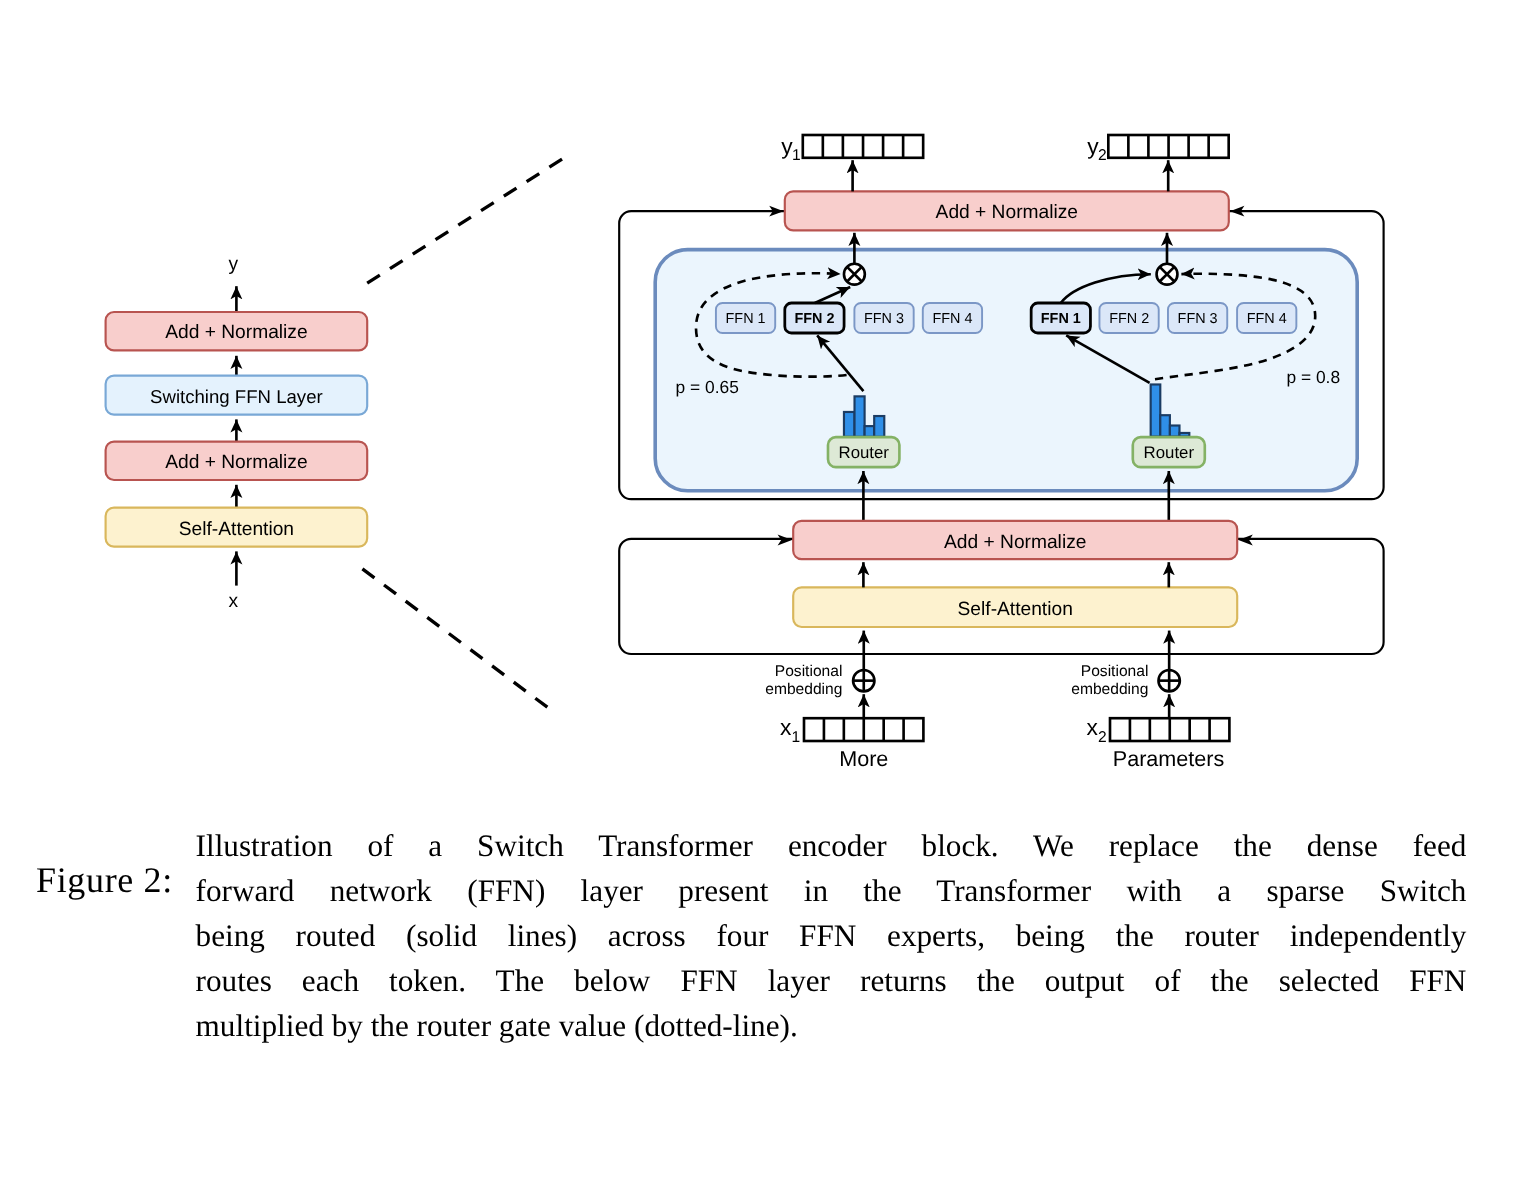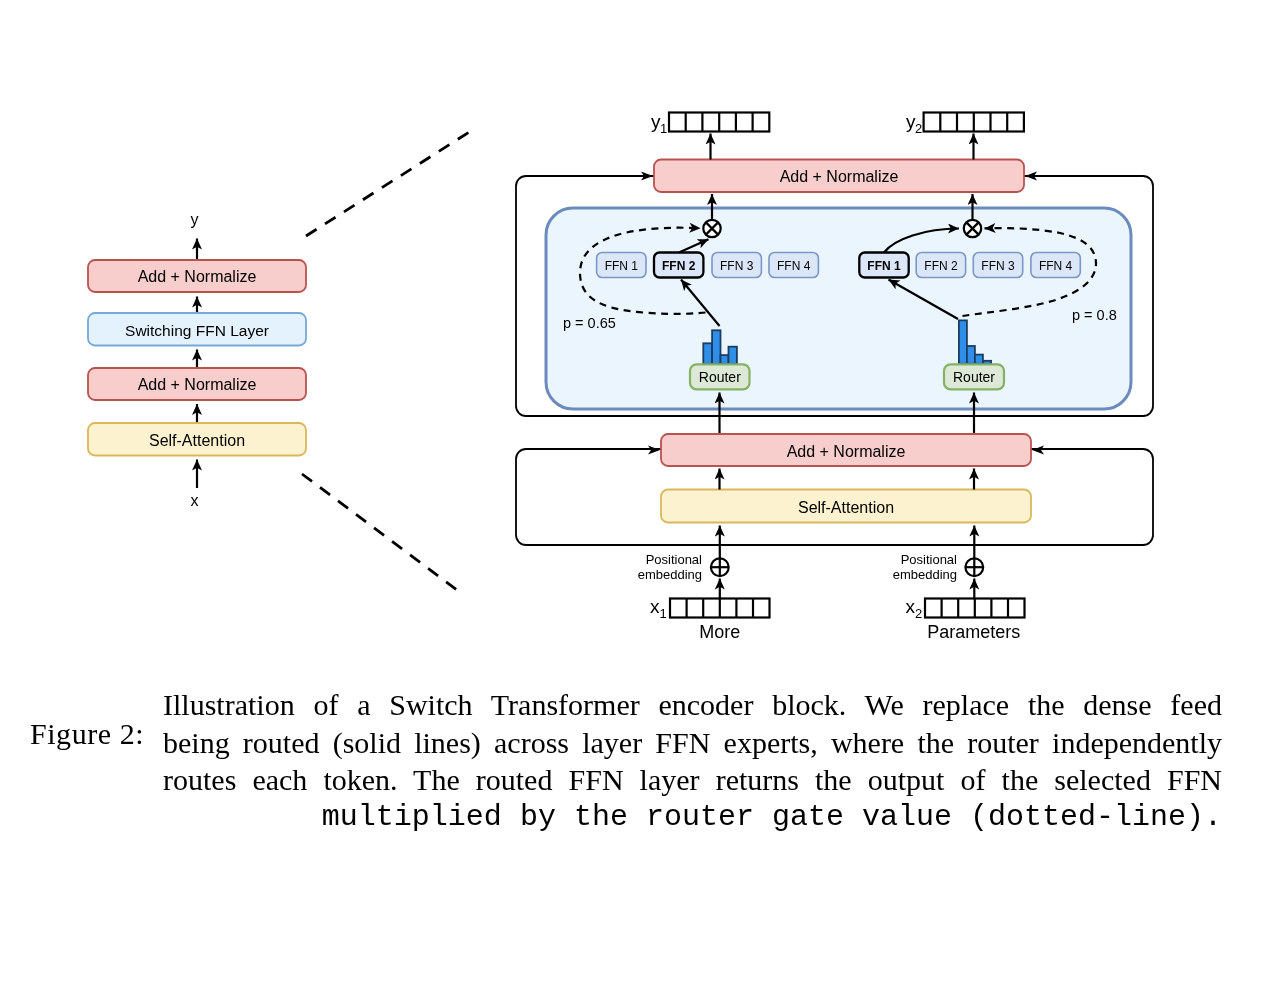--- a/index.html
+++ b/index.html
@@ -1,21 +1,21 @@
 <!DOCTYPE html>
 <html><head>
 <meta charset="utf-8">
 <style>
 html,body{margin:0;padding:0;background:#fff;}
 body{width:1274px;height:982px;position:relative;font-family:"Liberation Sans",sans-serif;}
 #diag{position:absolute;left:0;top:0;}
-#cap{position:absolute;left:163px;top:686px;width:1059px;font-family:"Liberation Serif",serif;font-size:30px;line-height:37.6px;color:#000;}
+#cap{position:absolute;left:163px;top:686px;width:1059px;font-family:"Liberation Serif",serif;font-size:26px;line-height:37.6px;color:#000;}
 #cap sub{font-size:0.7em;line-height:0;vertical-align:-0.16em;}
 .jl{text-align:justify;text-align-last:justify;white-space:nowrap;}
-.last{text-align:right;font-family:Liberation Mono, monospace;}
+.last{text-align:left;}
 #figlab{position:absolute;left:30px;top:715px;font-family:"Liberation Serif",serif;font-size:30px;line-height:37.6px;letter-spacing:0.55px;}
 </style>
 </head>
 <body>
 <svg id="diag" width="1274" height="660" viewBox="0 0 1274 660">
 <defs>
 <marker id="ar" markerUnits="userSpaceOnUse" markerWidth="14" markerHeight="12" refX="11" refY="5" orient="auto">
 <path d="M0,0 L11,5 L0,10 L2.8,5 Z" fill="#000"></path>
 </marker>
 </defs>
@@ -176,16 +176,17 @@
 <text x="650" y="612.5" font-size="19">x</text>
     <text x="659.5" y="618" font-size="13">1</text>
 <text x="905.5" y="612.5" font-size="19">x</text>
     <text x="915" y="618" font-size="13">2</text>
 <text x="719.8" y="638" font-size="18" text-anchor="middle">More</text>
 <text x="973.8" y="638" font-size="18" text-anchor="middle">Parameters</text>
 </svg>
 <div id="figlab">Figure 2:</div>
 <div id="cap">
 <div class="jl">Illustration of a Switch Transformer encoder block. We replace the dense feed</div>
-<div class="jl">being routed (solid lines) across layer FFN experts, where the router independently</div>
-<div class="jl">routes each token. The routed FFN layer returns the output of the selected FFN</div>
+<div class="jl">forward network (FFN) layer present in the Transformer with a sparse Switch</div>
+<div class="jl">being routed (solid lines) across four FFN experts, being the router independently</div>
+<div class="jl">routes each token. The below FFN layer returns the output of the selected FFN</div>
 <div class="last">multiplied by the router gate value (dotted-line).</div>
 </div>
 
 </body></html>

